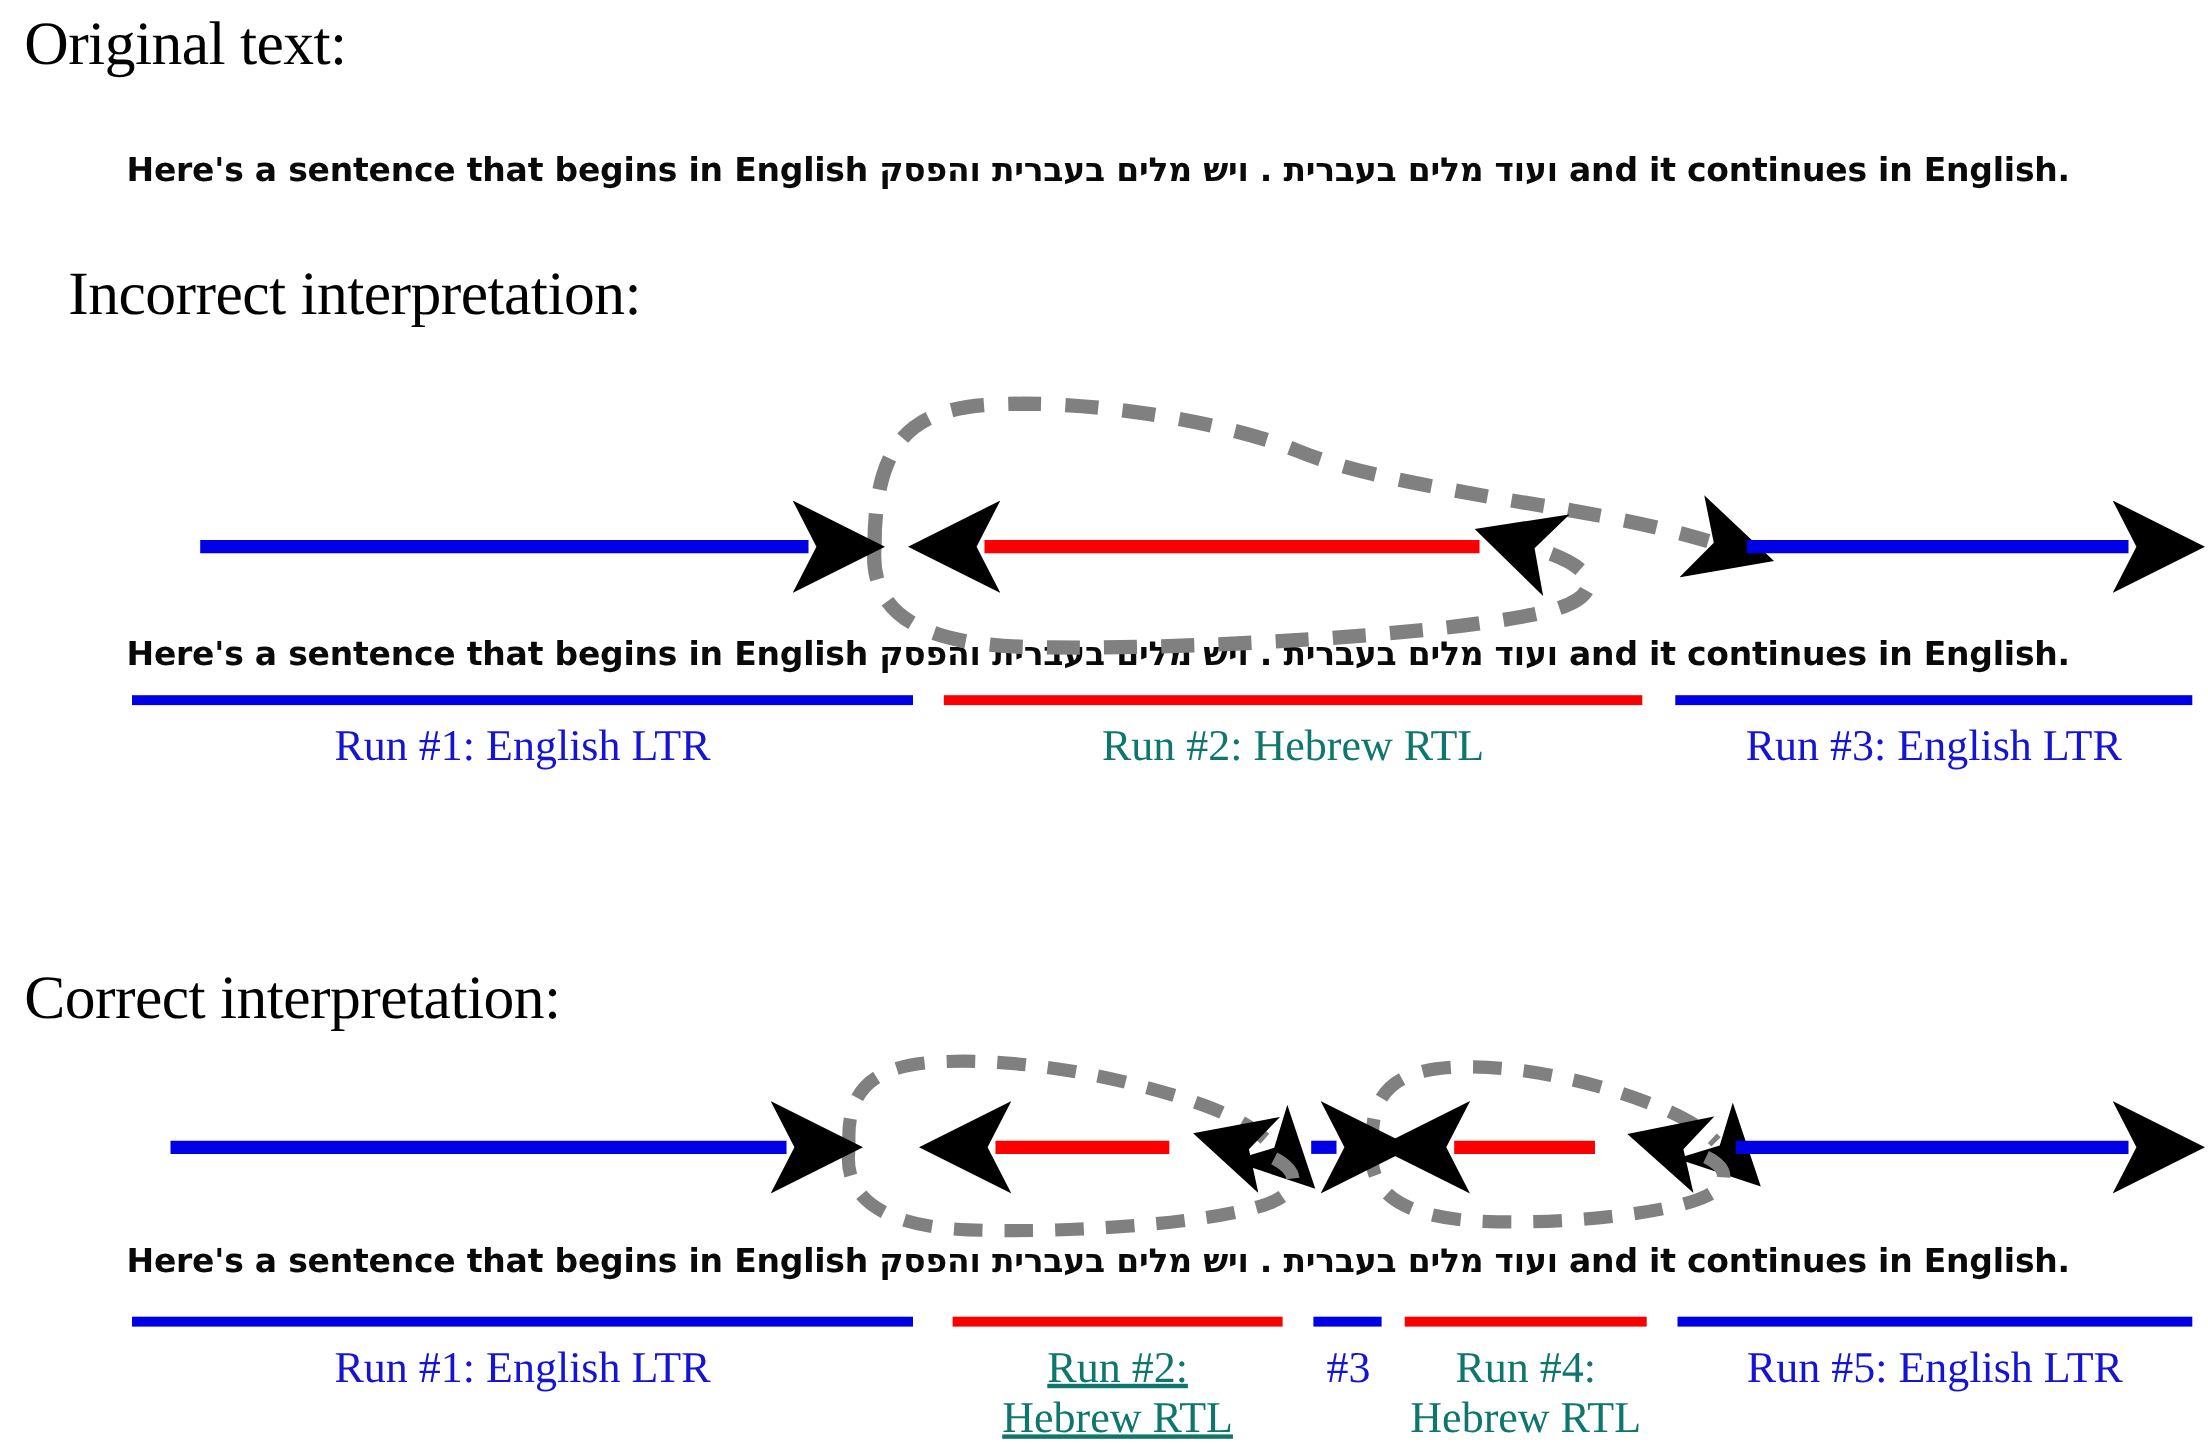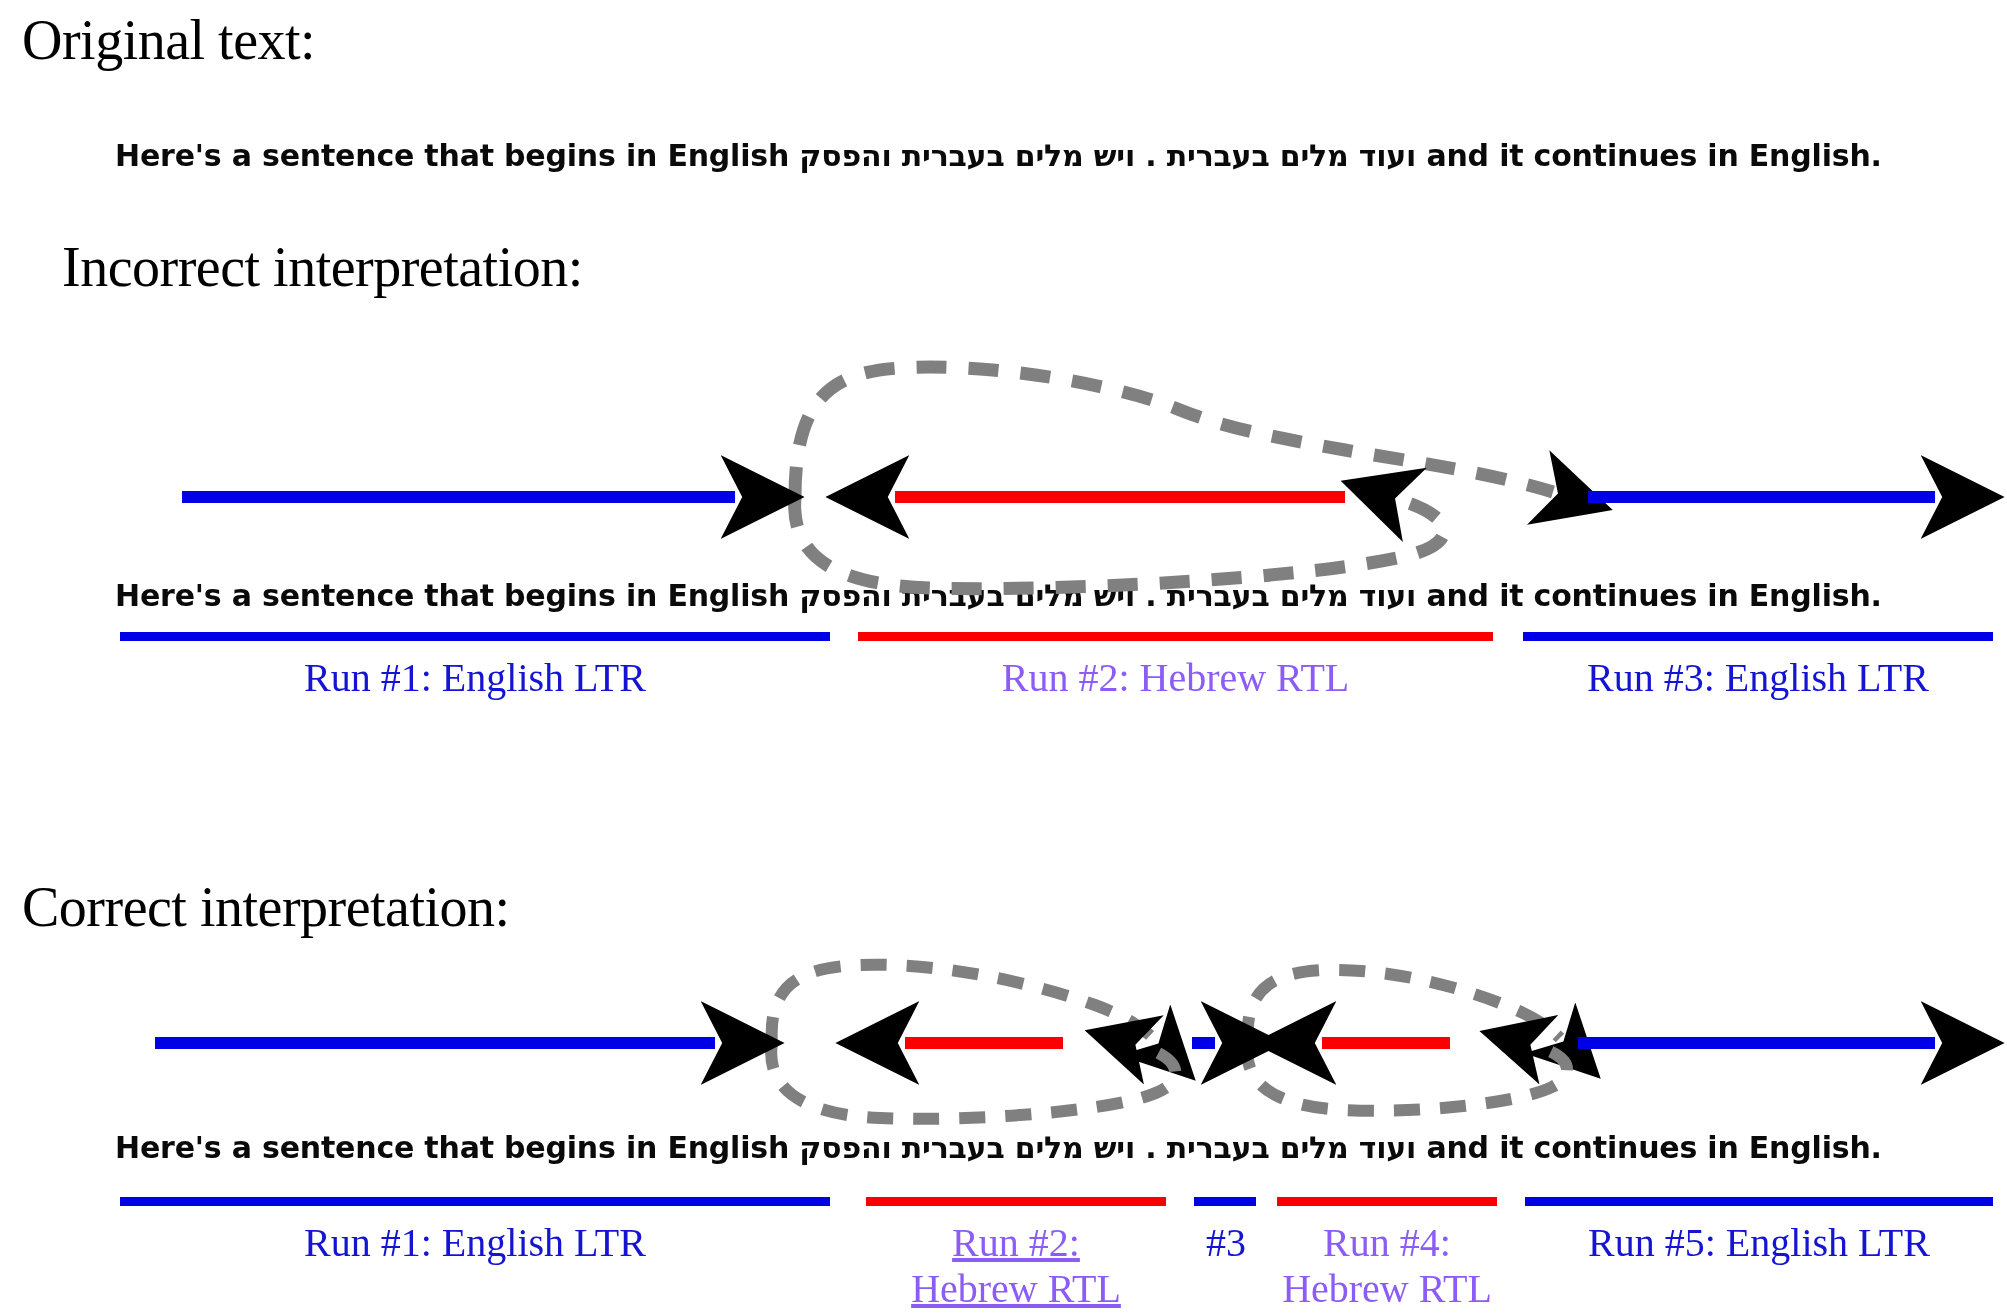--- a/index.html
+++ b/index.html
@@ -39,21 +39,21 @@
   }
   .runlabel {
     position: absolute;
     font-family: "Liberation Serif", "DejaVu Serif", serif;
     font-size: 40px;
     text-align: center;
     white-space: pre-line;
     line-height: 1.15;
   }
   .runlabel.blue { color: #1414d2; }
-  .runlabel.red  { color: #8b5cf6; }
+  .runlabel.red  { color: #0f766e; }
   .bar {
     position: absolute;
     height: 9px;
   }
   .bar.blue { background: #0000e6; }
   .bar.red  { background: #fa0000; }
   svg.overlay {
     position: absolute;
     left: 0; top: 0;
     width: 2007px;

